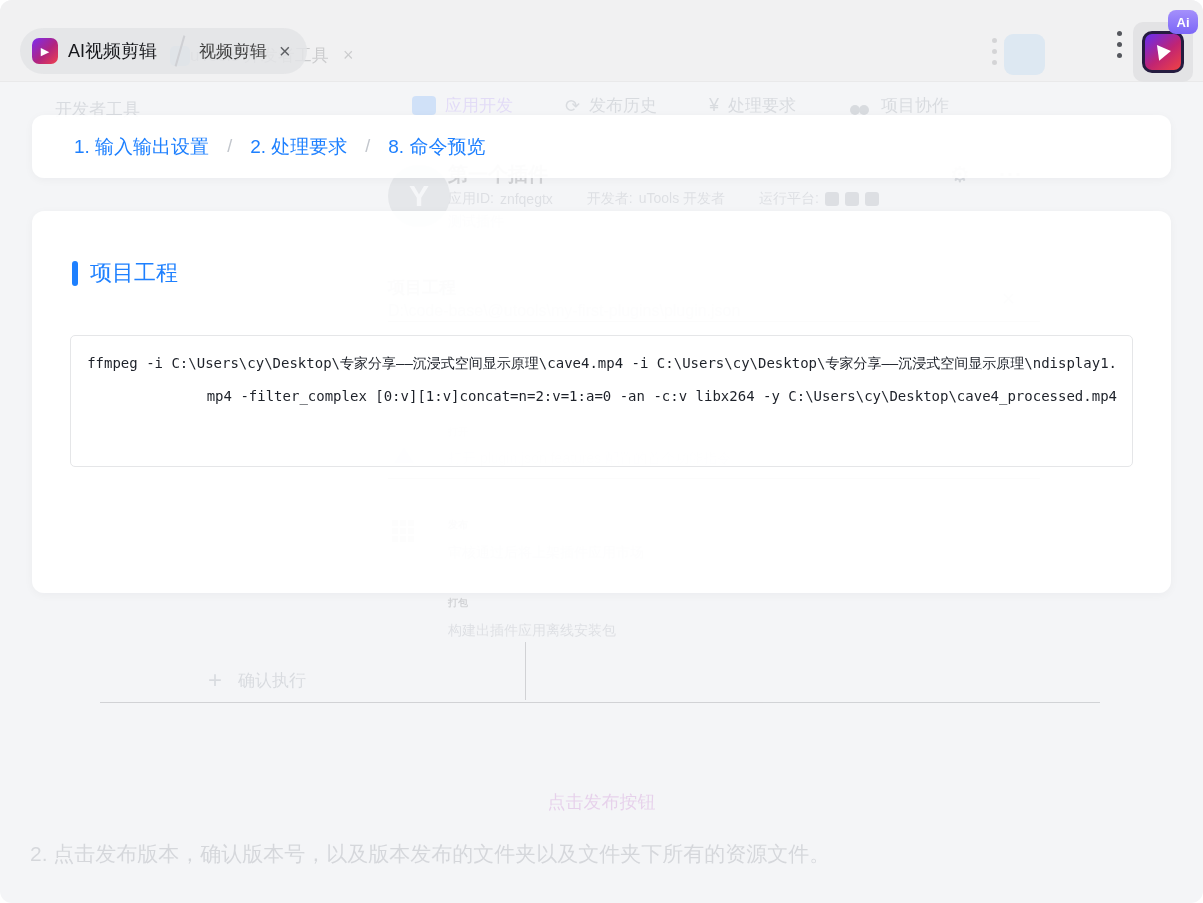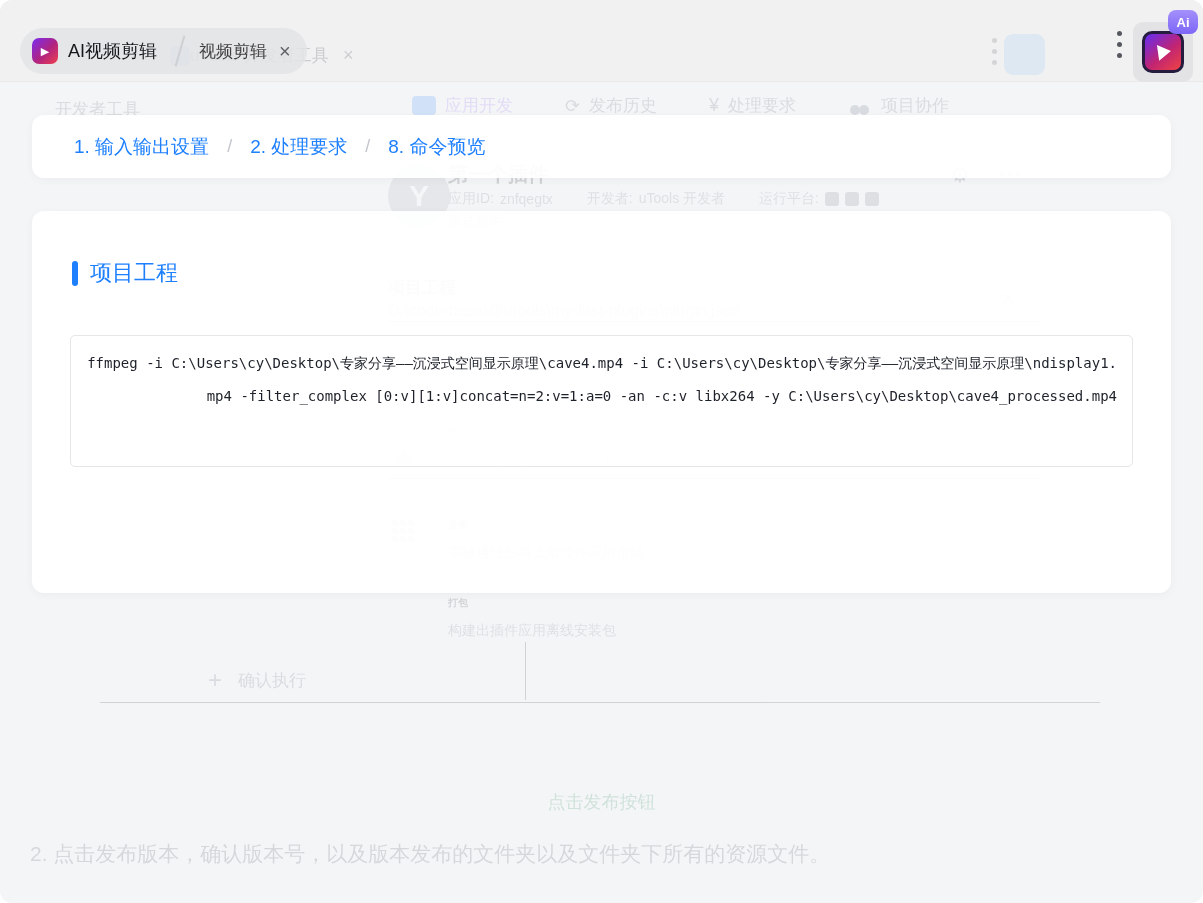--- a/index.html
+++ b/index.html
@@ -85,21 +85,21 @@
   .i-box { width:22px; height:24px; border-radius:4px; background:#4e5969; }
   .bg-act-title { position:absolute; left:448px; font-size:10px; font-weight:bold; }
   .bg-act-desc { position:absolute; left:448px; font-size:14px; color:#6b7280; }
   .bg-div2 { position:absolute; left:388px; top:396px; width:652px; height:1px; background:#1f2329; }
   .bg-newproj { position:absolute; left:208px; top:584px; display:flex; align-items:center;
                 gap:16px; font-size:17px; color:#4e5969; }
   .bg-newproj .plus { font-size:24px; }
   .bg-vdiv { position:absolute; left:525px; top:560px; width:1px; height:58px; background:#1f2329; }
   .bg-hdiv { position:absolute; left:100px; top:620px; width:1000px; height:1px; background:#1f2329; }
   .bg-hint { position:absolute; left:0; top:708px; width:1203px; text-align:center;
-             font-size:18px; color:#15803d; }
+             font-size:18px; color:#a21caf; }
   .bg-footer { position:absolute; left:30px; top:758px; font-size:21px; color:#3a4150; }
 
   
   .steps-card { position:absolute; left:32px; top:115px; width:1139px; height:63px;
                 background:rgba(255,255,255,0.93); border-radius:12px; z-index:3;
                 box-shadow:0 2px 10px rgba(31,35,41,0.04);
                 display:flex; align-items:center; padding-left:42px; gap:18px; }
   .step { font-size:19px; color:#1e80ff; cursor:pointer; }
   .step-sep { font-size:18px; color:#c2c6cc; }
   .main-card { position:absolute; left:32px; top:211px; width:1139px; height:382px;

